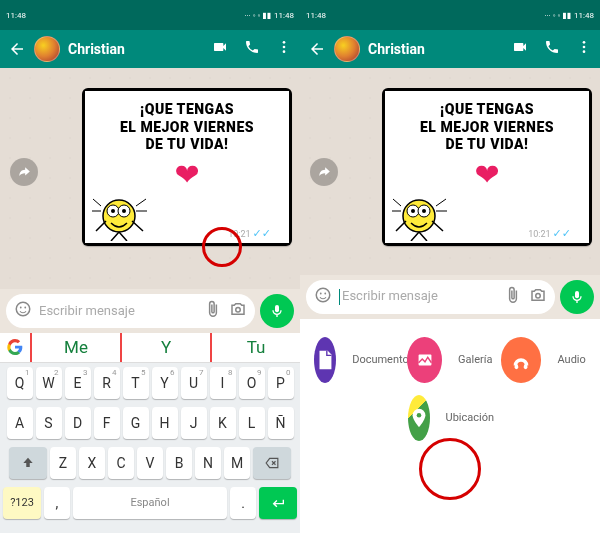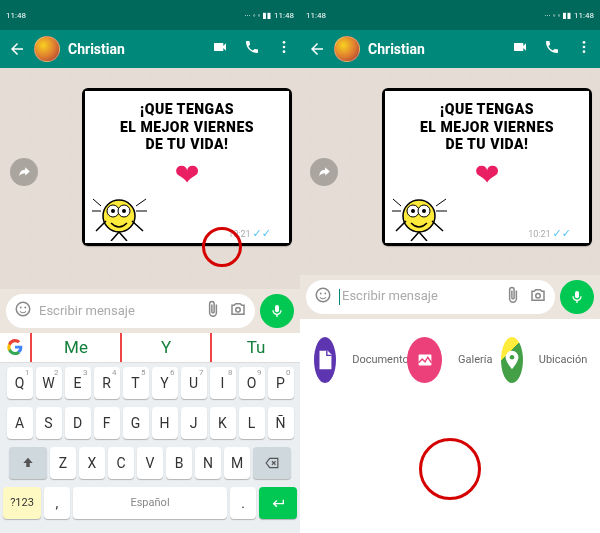--- a/index.html
+++ b/index.html
@@ -311,20 +311,30 @@
     <div class="aitem">
         <div class="acir gal">
           <svg viewBox="0 0 24 24">
             <rect x="5" y="6" width="14" height="12" rx="1" fill="#fff"></rect>
             <path d="M5 15l4-4 3 3 3-5 4 6" fill="none" stroke="#ec407a" stroke-width="1.5"></path>
           </svg>
         </div>
         <div class="albl">Galería</div>
       </div>
     <div class="aitem">
+        <div class="acir aud">
+          <svg viewBox="0 0 24 24">
+            <path d="M7 18a5 5 0 0 1 10 0M5 18a7 7 0 0 1 14 0" fill="none" stroke="#fff" stroke-width="2"></path>
+            <rect x="5" y="17" width="4" height="5" rx="2" fill="#fff"></rect>
+            <rect x="15" y="17" width="4" height="5" rx="2" fill="#fff"></rect>
+          </svg>
+        </div>
+        <div class="albl">Audio</div>
+      </div>
+    <div class="aitem">
         <div class="acir loc" style="background:linear-gradient(135deg,#ffeb3b 35%,#43a047 35%)">
           <svg viewBox="0 0 24 24">
             <path d="M12 2a7 7 0 0 0-7 7c0 5 7 13 7 13s7-8 7-13a7 7 0 0 0-7-7z" fill="#fff"></path>
             <circle cx="12" cy="9" r="2.5" fill="#43a047"></circle>
           </svg>
         </div>
         <div class="albl">Ubicación</div>
       </div>
   </div>
   <div class="redring" style="width:62px;height:62px;left:420px;top:438px;left:119px"></div>

